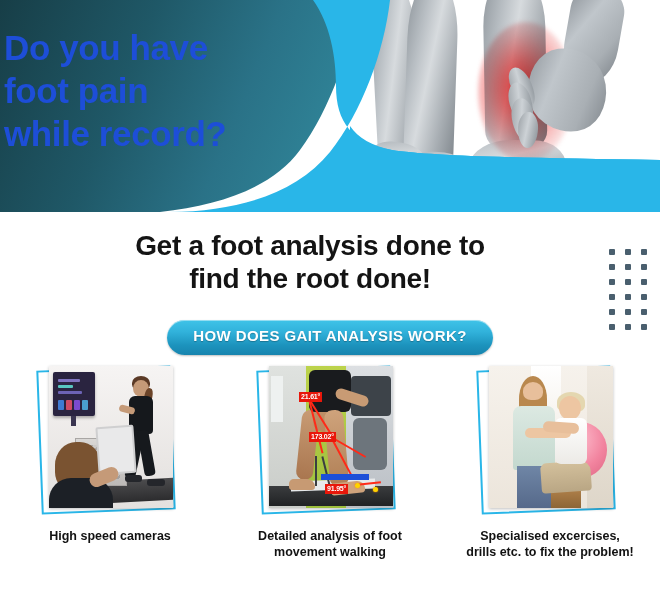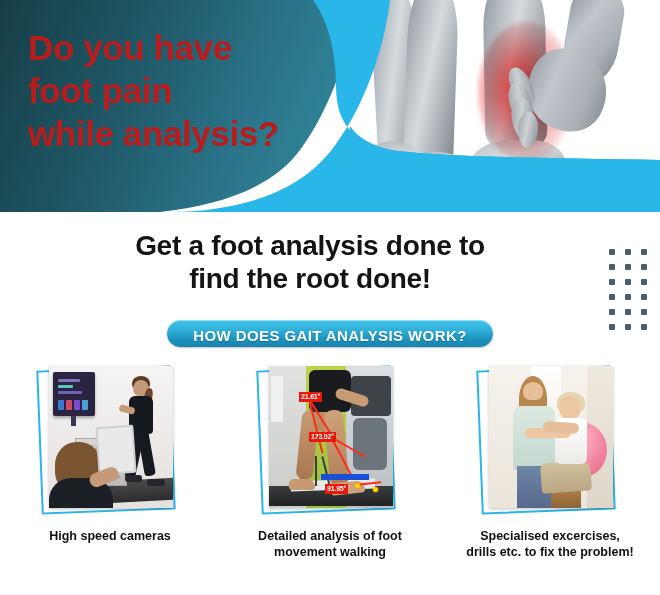--- a/index.html
+++ b/index.html
@@ -99,24 +99,24 @@
   .finger.f4 { left: 158px; top: 112px; width: 20px; height: 36px; transform: rotate(2deg); }
 
   
   .hero-panel {
     position: absolute;
     left: 0; top: 0;
     width: 660px; height: 226px;
   }
   .hero-title {
     position: absolute;
-    left: 28px;
+    left: 4px;
     top: 26px;
     width: 330px;
-    color: #b91c1c;
+    color: #1d4ed8;
     font-size: 35px;
     font-weight: 700;
     line-height: 1.23;
     letter-spacing: -0.4px;
   }
   .hero-title span { display: block; white-space: nowrap; }
 
   
   .headline {
     position: absolute;
@@ -132,21 +132,21 @@
   }
   .headline span { display: block; }
 
   .cta-wrap {
     position: absolute;
     left: 0; top: 320px; width: 660px;
     text-align: center;
   }
   .cta {
     display: inline-block;
-    padding: 8px 26px 2px;
+    padding: 8px 26px 10px;
     border: none;
     border-radius: 19px;
     color: #ffffff;
     font-size: 15px;
     font-weight: 700;
     letter-spacing: 0.4px;
     background: linear-gradient(#3fc3e8 0%, #31b2db 34%, #1c93bd 72%, #1784ae 100%);
     box-shadow: inset 0 1px 0 rgba(255,255,255,.45), 0 1px 2px rgba(0,0,0,.25);
     text-shadow: 0 1px 1px rgba(0,0,0,.25);
     cursor: pointer;
@@ -385,21 +385,21 @@
                L660,212 L660,160 C520,158 430,156 392,150 C352,143 336,122 336,86
                C336,56 330,24 313,0 Z" fill="#29b6e8"></path>
       <path d="M0,212 L660,212 L660,226 L0,226 Z" fill="#ffffff"></path>
       <path d="M170,212 L660,212 L660,160 C520,158 430,156 392,150
                C372,146 358,138 350,126 L350,212 Z" fill="#29b6e8"></path>
     </svg>
 
     <div class="hero-title">
       <span>Do you have</span>
       <span>foot pain</span>
-      <span>while analysis?</span>
+      <span>while record?</span>
     </div>
   </div>
 
   <div class="headline">
     <span>Get a foot analysis done to</span>
     <span>find the root done!</span>
   </div>
 
   <div class="cta-wrap">
     <button class="cta">HOW DOES GAIT ANALYSIS WORK?</button>

